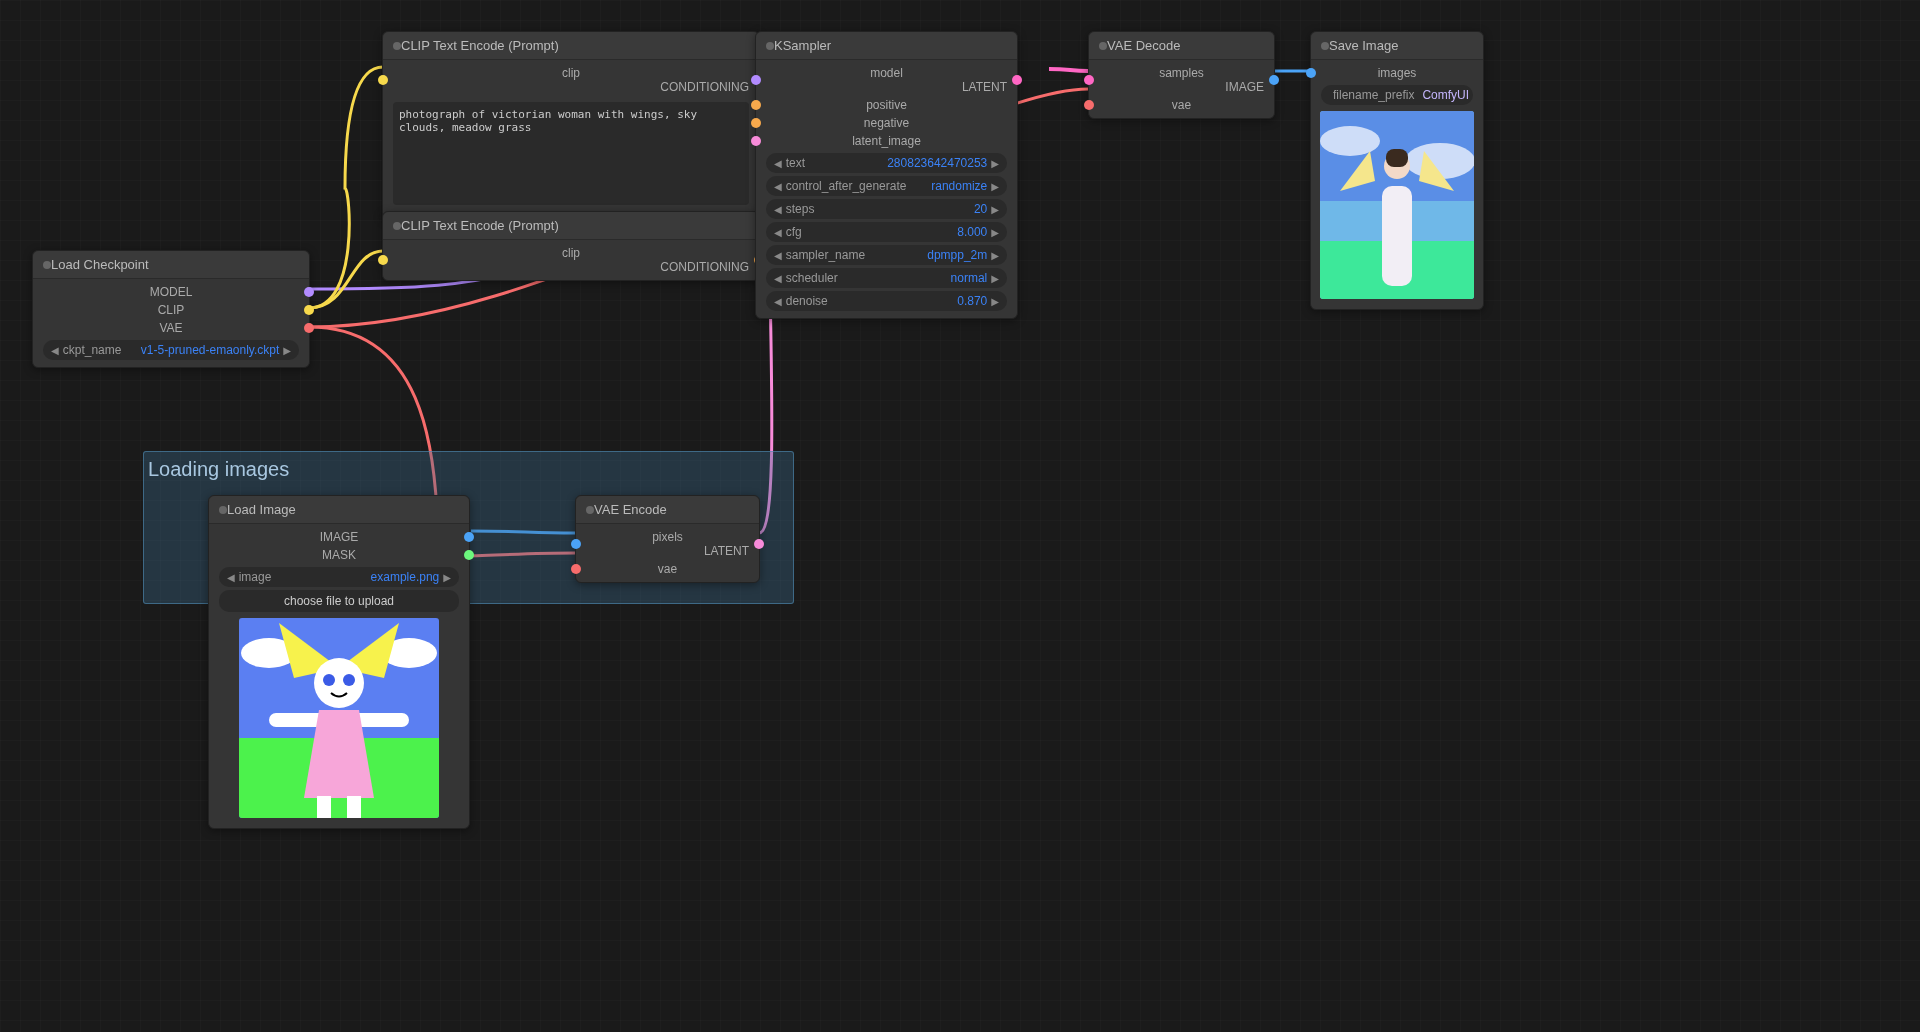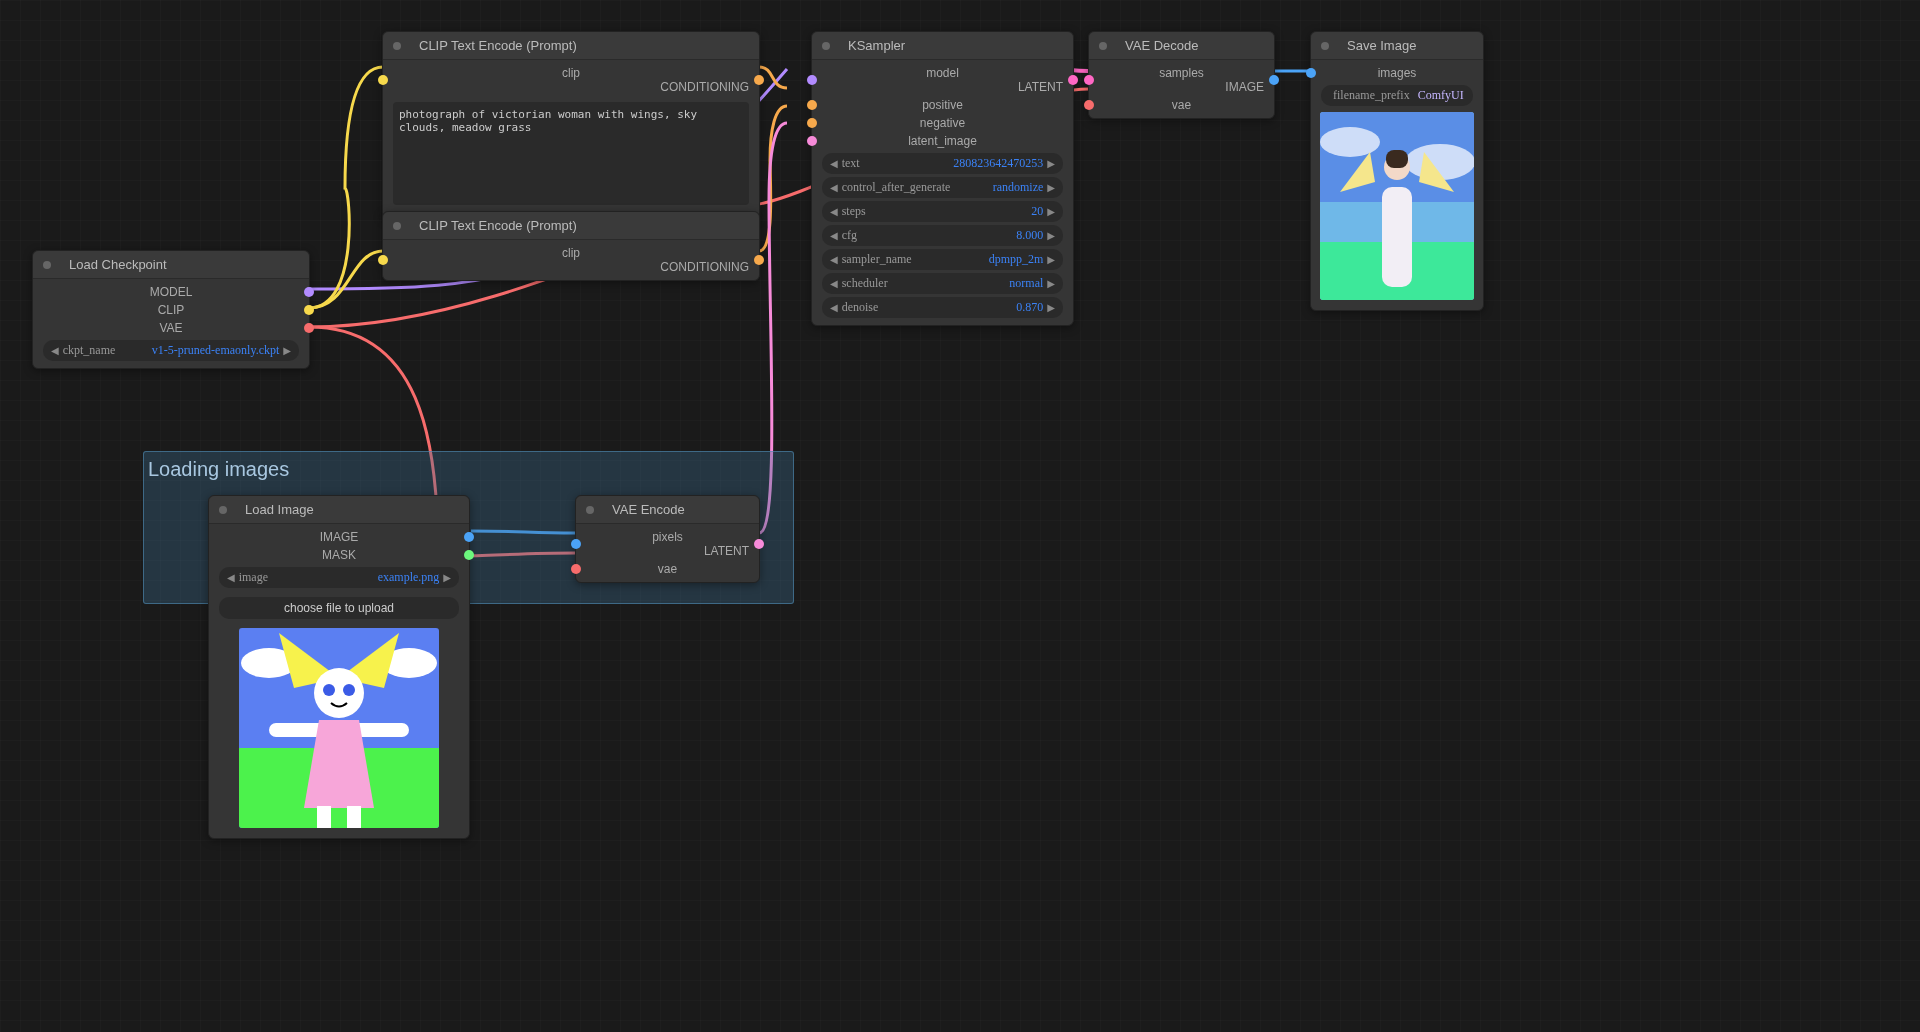--- a/index.html
+++ b/index.html
@@ -22,21 +22,21 @@
 .node {
   position: absolute;
   background: #353535;
   border: 1px solid #222;
   border-radius: 6px;
   box-shadow: 0 2px 8px rgba(0,0,0,0.4);
 }
 .node-header {
   display: flex;
   align-items: center;
-  gap: 18px;
+  gap: 0;
   padding: 6px 10px;
   background: #3a3a3a;
   border-radius: 6px 6px 0 0;
   border-bottom: 1px solid #2a2a2a;
 }
 .node-header .dot {
   width: 8px; height: 8px; border-radius: 50%;
   background: #666;
 }
 .node-header .title { color: #bbb; font-size: 13px; }
@@ -71,39 +71,38 @@
 .widget {
   margin: 3px 10px;
   background: #2a2a2a;
   border-radius: 10px;
   padding: 3px 8px;
   display: flex;
   align-items: center;
   justify-content: space-between;
   font-size: 12px;
   position: relative;
-  font-family: Liberation Serif, serif;
 }
 .widget .arrow { color: #888; font-size: 10px; cursor: pointer; }
 .widget .wname { color: #999; flex: 1; padding: 0 4px; }
 .widget .wval { color: #3b82f6; text-align: right; padding: 0 4px; }
 .textarea {
   margin: 6px 10px;
   background: #2a2a2a;
   border: none;
   border-radius: 4px;
   width: calc(100% - 20px);
   color: #ccc;
   font-family: monospace;
   font-size: 11px;
   padding: 6px;
   resize: none;
 }
 .button {
-  margin: 9px 10px;
+  margin: 3px 10px;
   background: #2a2a2a;
   border-radius: 10px;
   padding: 4px;
   text-align: center;
   color: #ccc;
   cursor: pointer;
 }
 .preview {
   margin: 6px auto;
   display: block;
@@ -206,21 +205,21 @@
   <div class="node-body">
     <div class="port-row in">
           <span class="port-dot c-clip"></span>
           <span class="label">clip</span>
       <span style="margin-left:auto" class="label">CONDITIONING</span>
           <span class="port-dot c-cond" style="right:-5px; left:auto;"></span>
     </div>
   </div>
 </div>
 
-<div class="node" style="left:811px; top:31px; width:263px;">
+<div class="node" style="left:755px; top:31px; width:263px;">
   <div class="node-header">
     <span class="dot"></span>
     <span class="title">KSampler</span>
   </div>
   <div class="node-body">
     <div class="port-row in">
           <span class="port-dot c-model"></span>
           <span class="label">model</span>
       <span style="margin-left:auto" class="label">LATENT</span>
           <span class="port-dot c-pink" style="right:-5px; left:auto;"></span>

